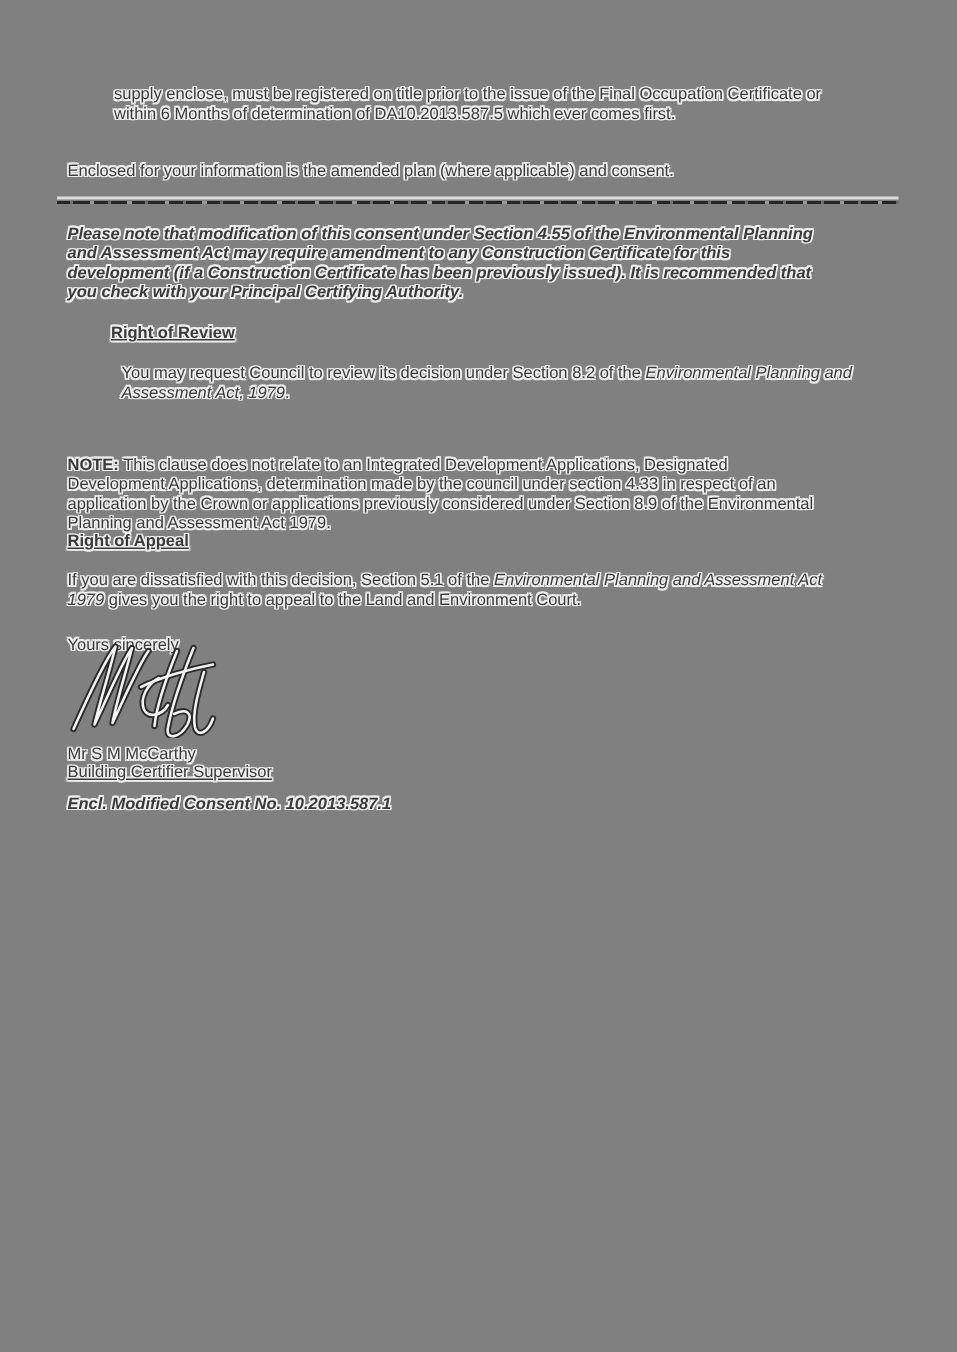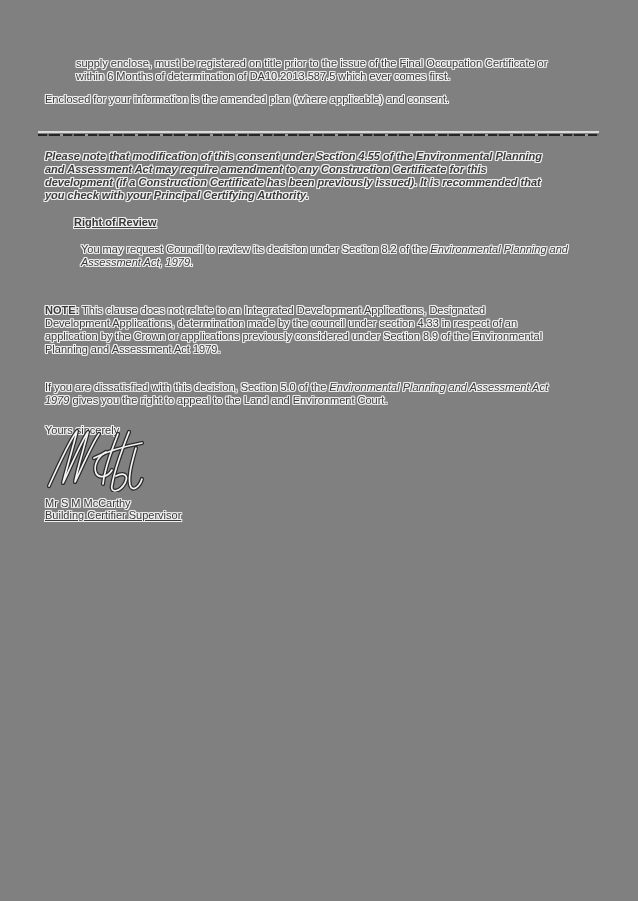--- a/index.html
+++ b/index.html
@@ -71,21 +71,21 @@
   }
   .signature {
     position: absolute;
     left: 1px;
     top: 428px;
     width: 112px;
     height: 64px;
   }
   
   #para-supply      { top: 46px; }
-  #para-enclosed    { top: 82px; }
+  #para-enclosed    { top: 97px; }
   #separator        { top: 131px; }
   #para-please-note { top: 139px; font-style: italic; }
   #heading-review   { top: 205px; padding-left: 29px; }
   #para-review      { top: 232px; margin-left: 36px; }
   #para-note        { top: 272px; margin-top: 32px; }
   #heading-appeal   { top: 344px; }
   #para-appeal      { top: 370px; }
   #closing          { top: 413px; }
   #signatory-name   { top: 486px; }
   #signatory-title  { top: 498px; }
@@ -112,22 +112,23 @@
     <p class="block outlined heading" id="heading-review">Right of Review</p>
 
     <p class="block outlined" id="para-review"><span>You may request Council to review its decision under Section 8.2 of the </span><span class="italic">Environmental Planning and
 Assessment Act, 1979</span><span>.</span></p>
 
     <p class="block outlined" id="para-note"><span class="bold">NOTE:</span><span> This clause does not relate to an Integrated Development Applications, Designated
 Development Applications, determination made by the council under section 4.33 in respect of an
 application by the Crown or applications previously considered under Section 8.9 of the Environmental
 Planning and Assessment Act 1979.</span></p>
 
+    <p class="block outlined heading" id="heading-appeal">Right of Appeal</p>
 
-    <p class="block outlined" id="para-appeal"><span>If you are dissatisfied with this decision, Section 5.0 of the </span><span class="italic">Environmental Planning and Assessment Act
+    <p class="block outlined" id="para-appeal"><span>If you are dissatisfied with this decision, Section 5.1 of the </span><span class="italic">Environmental Planning and Assessment Act
 1979</span><span> gives you the right to appeal to the Land and Environment Court.</span></p>
 
     <p class="block outlined" id="closing">Yours sincerely</p>
 
     <svg class="signature" viewBox="0 0 112 64" aria-hidden="true">
       <g fill="none" stroke="#2b2b2b" stroke-width="4.2" stroke-linecap="round" stroke-linejoin="round">
         <path d="M3,58 C12,38 24,12 31,3 C27,20 20,42 17,55 C26,36 36,12 42,4 C38,20 31,42 29,54 C37,37 47,14 53,6"></path>
         <path d="M60,24 C52,28 47,38 50,45 C53,51 62,49 66,42"></path>
         <path d="M72,6 C64,26 58,46 57,56"></path>
         <path d="M83,4 C75,24 68,46 66,57 C64,66 74,64 79,55 C83,47 78,44 70,48"></path>
@@ -141,15 +142,16 @@
         <path d="M83,4 C75,24 68,46 66,57 C64,66 74,64 79,55 C83,47 78,44 70,48"></path>
         <path d="M48,30 C60,24 80,18 96,15"></path>
         <path d="M90,20 C86,34 82,48 84,57 C86,64 93,60 96,51"></path>
       </g>
     </svg>
 
     <p class="block outlined underlined" id="signatory-title">Building Certifier Supervisor</p>
 
     <p class="block outlined" id="signatory-name">Mr S M McCarthy</p>
 
+    <p class="block outlined bold italic" id="enclosure-note">Encl. Modified Consent No. 10.2013.587.1</p>
 
   </div>
 </div>
 
 </body></html>

